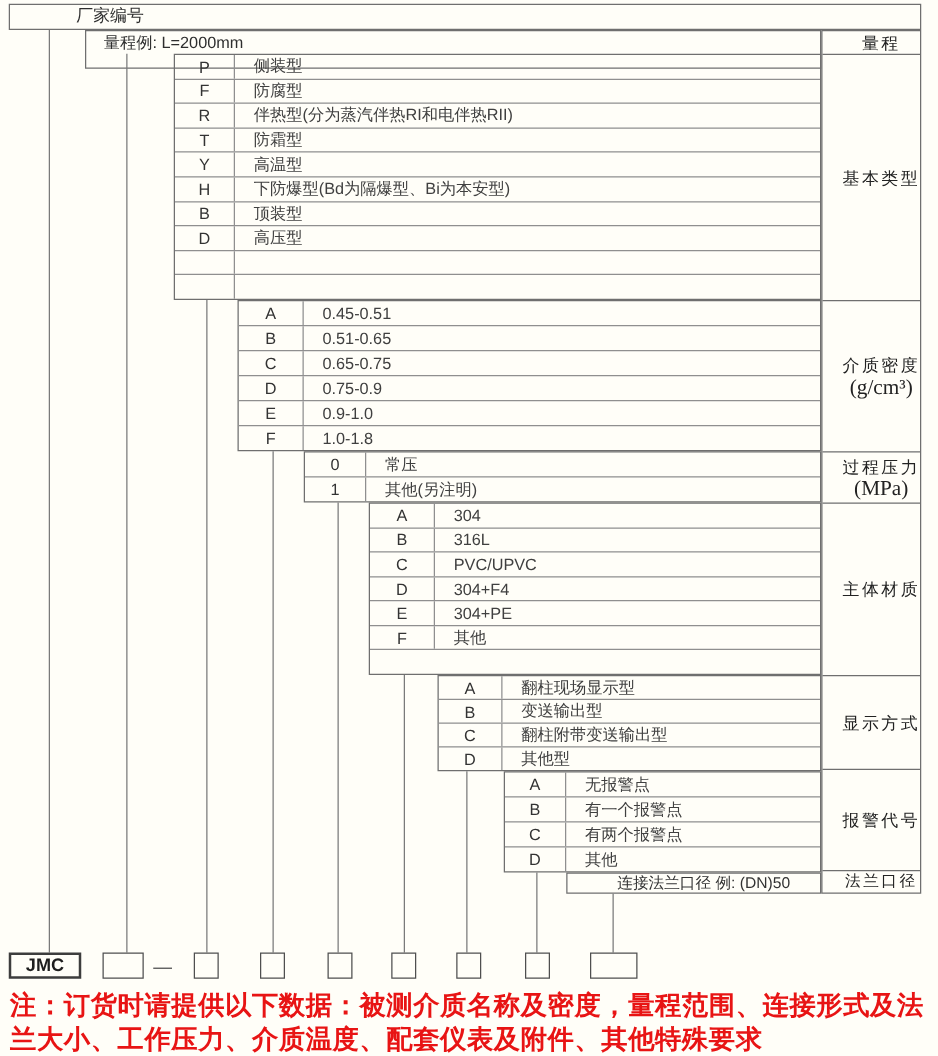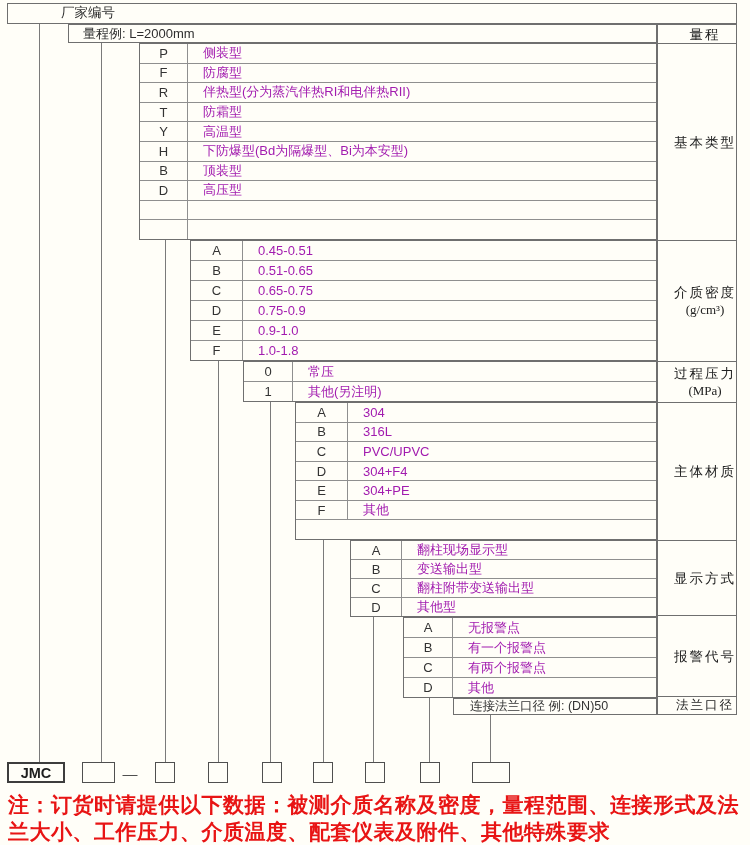--- a/index.html
+++ b/index.html
@@ -7,43 +7,43 @@
   .stage {
     position:relative; width:750px; height:845px;
     background:#fffef8; overflow:hidden;
     font-family:"Liberation Sans", sans-serif; color:#2e2e2e;
   }
   .topbox { position:absolute; border:1px solid #6f6f6f; display:flex; align-items:flex-start; font-size:13.5px; }
   .tbl { position:absolute; border:1px solid #6f6f6f; display:flex; flex-direction:column; background:transparent; }
   .trow { flex:1; display:flex; border-bottom:1px solid #8f8f8f; min-height:0; }
   .trow:last-child { border-bottom:none; }
   .code { display:flex; align-items:center; justify-content:center; border-right:1px solid #8f8f8f; font-size:13px; color:#333; }
-  .desc { flex:1; display:flex; align-items:center; padding-left:15px; font-size:13px; color:#a21caf; white-space:nowrap; overflow:hidden; }
+  .desc { flex:1; display:flex; align-items:center; padding-left:15px; font-size:13px; color:#404040; white-space:nowrap; overflow:hidden; }
   .labels { position:absolute; left:657px; top:24px; width:80px; height:691px; border:1px solid #6f6f6f; display:flex; flex-direction:column; }
   .lcell { border-bottom:1px solid #6f6f6f; display:flex; flex-direction:column; align-items:center; justify-content:center; text-align:center;
            font-family:"Liberation Serif", serif; font-size:13.5px; letter-spacing:2px; color:#222; line-height:17px;padding-left:16px; }
   .lcell:last-child { border-bottom:none; }
-  .lcell .unit { letter-spacing:0; font-size:13px; }
+  .lcell .unit { letter-spacing:0; font-size:17px; }
   .vline { position:absolute; width:1px; background:#7a7a7a; }
   .bbox { position:absolute; top:762px; height:21px; border:1px solid #4f4f4f; background:transparent; }
   .jmc { display:flex; align-items:center; justify-content:center; border:2px solid #3d3d3d; font-weight:bold; font-size:14.5px; color:#1e1e1e; }
   .dash { position:absolute; top:763px; height:20px; display:flex; align-items:center; justify-content:center; color:#4f4f4f; font-size:15px; }
-  .flange-row { position:absolute; border:1px solid #6f6f6f; display:flex; align-items:center; padding-left:16px; font-size:12.5px; color:#333; white-space:nowrap; }
+  .flange-row { position:absolute; border:1px solid #6f6f6f; display:flex; align-items:center; padding-left:16px; font-size:12.5px; color:#333; white-space:nowrap;justify-content:center; }
   .note { position:absolute; left:8px; top:791px; width:740px; font-size:21px; font-weight:bold; line-height:27px; letter-spacing:0.5px; }
 </style>
 </head>
 <body>
 
 <div class="stage">
 
   <div class="topbox" style="left:7px;top:3px;width:730px;height:21px;padding-left:53px;">
     <span>厂家编号</span>
   </div>
 
-  <div class="topbox" style="left:68px;top:24px;width:589px;height:19px;padding-left:14px;font-size:13px;">
+  <div class="topbox" style="left:68px;top:24px;width:589px;height:31px;padding-left:14px;font-size:13px;">
     <span>量程例: L=2000mm</span>
   </div>
 
   <div class="tbl" style="left:139px;top:43px;width:518px;height:197px;">
     <div class="trow">
         <div class="code" style="width:48px;">P</div>
         <div class="desc">侧装型</div>
       </div>
     <div class="trow">
         <div class="code" style="width:48px;">F</div>

